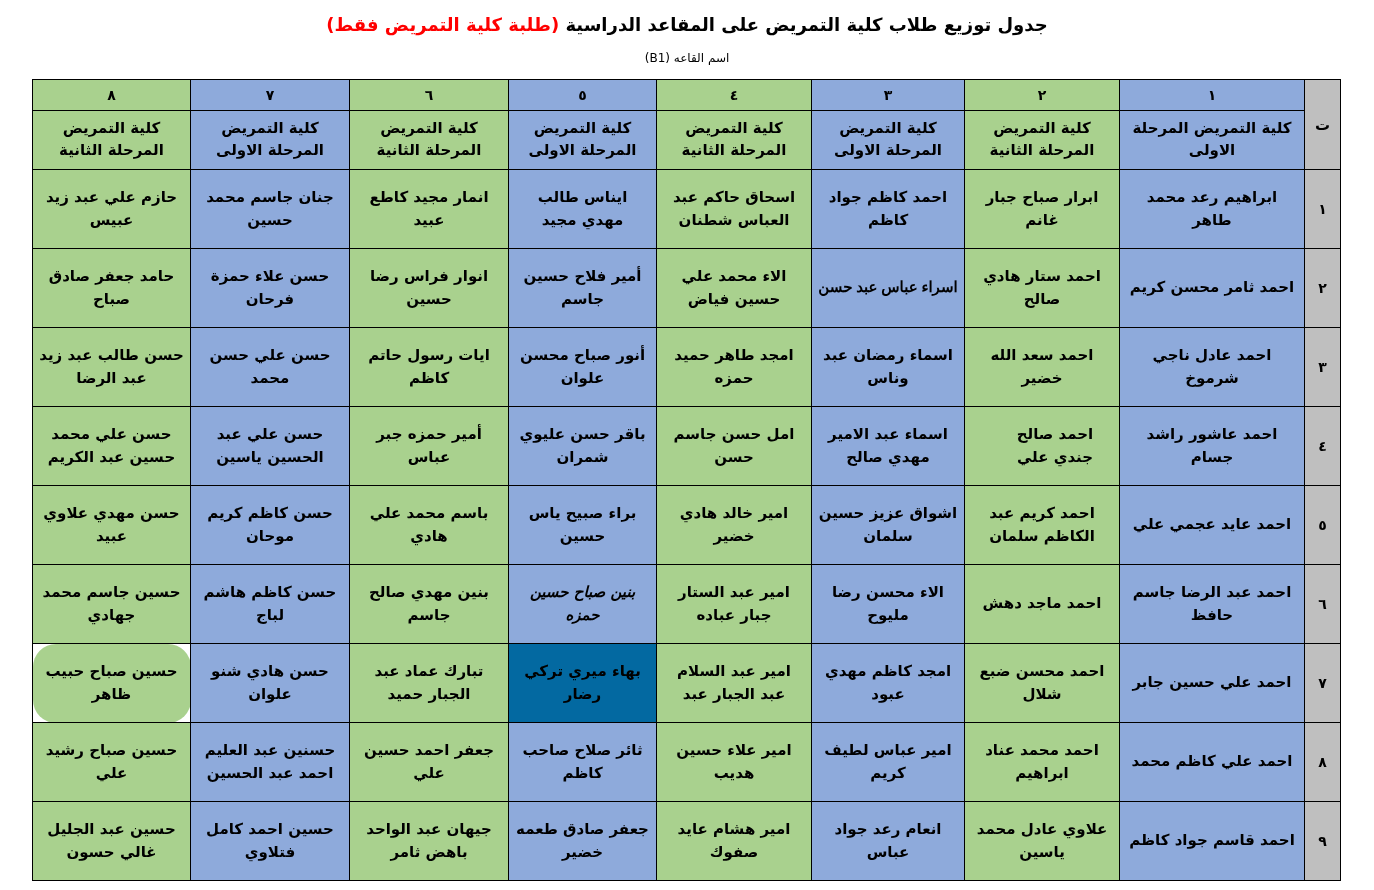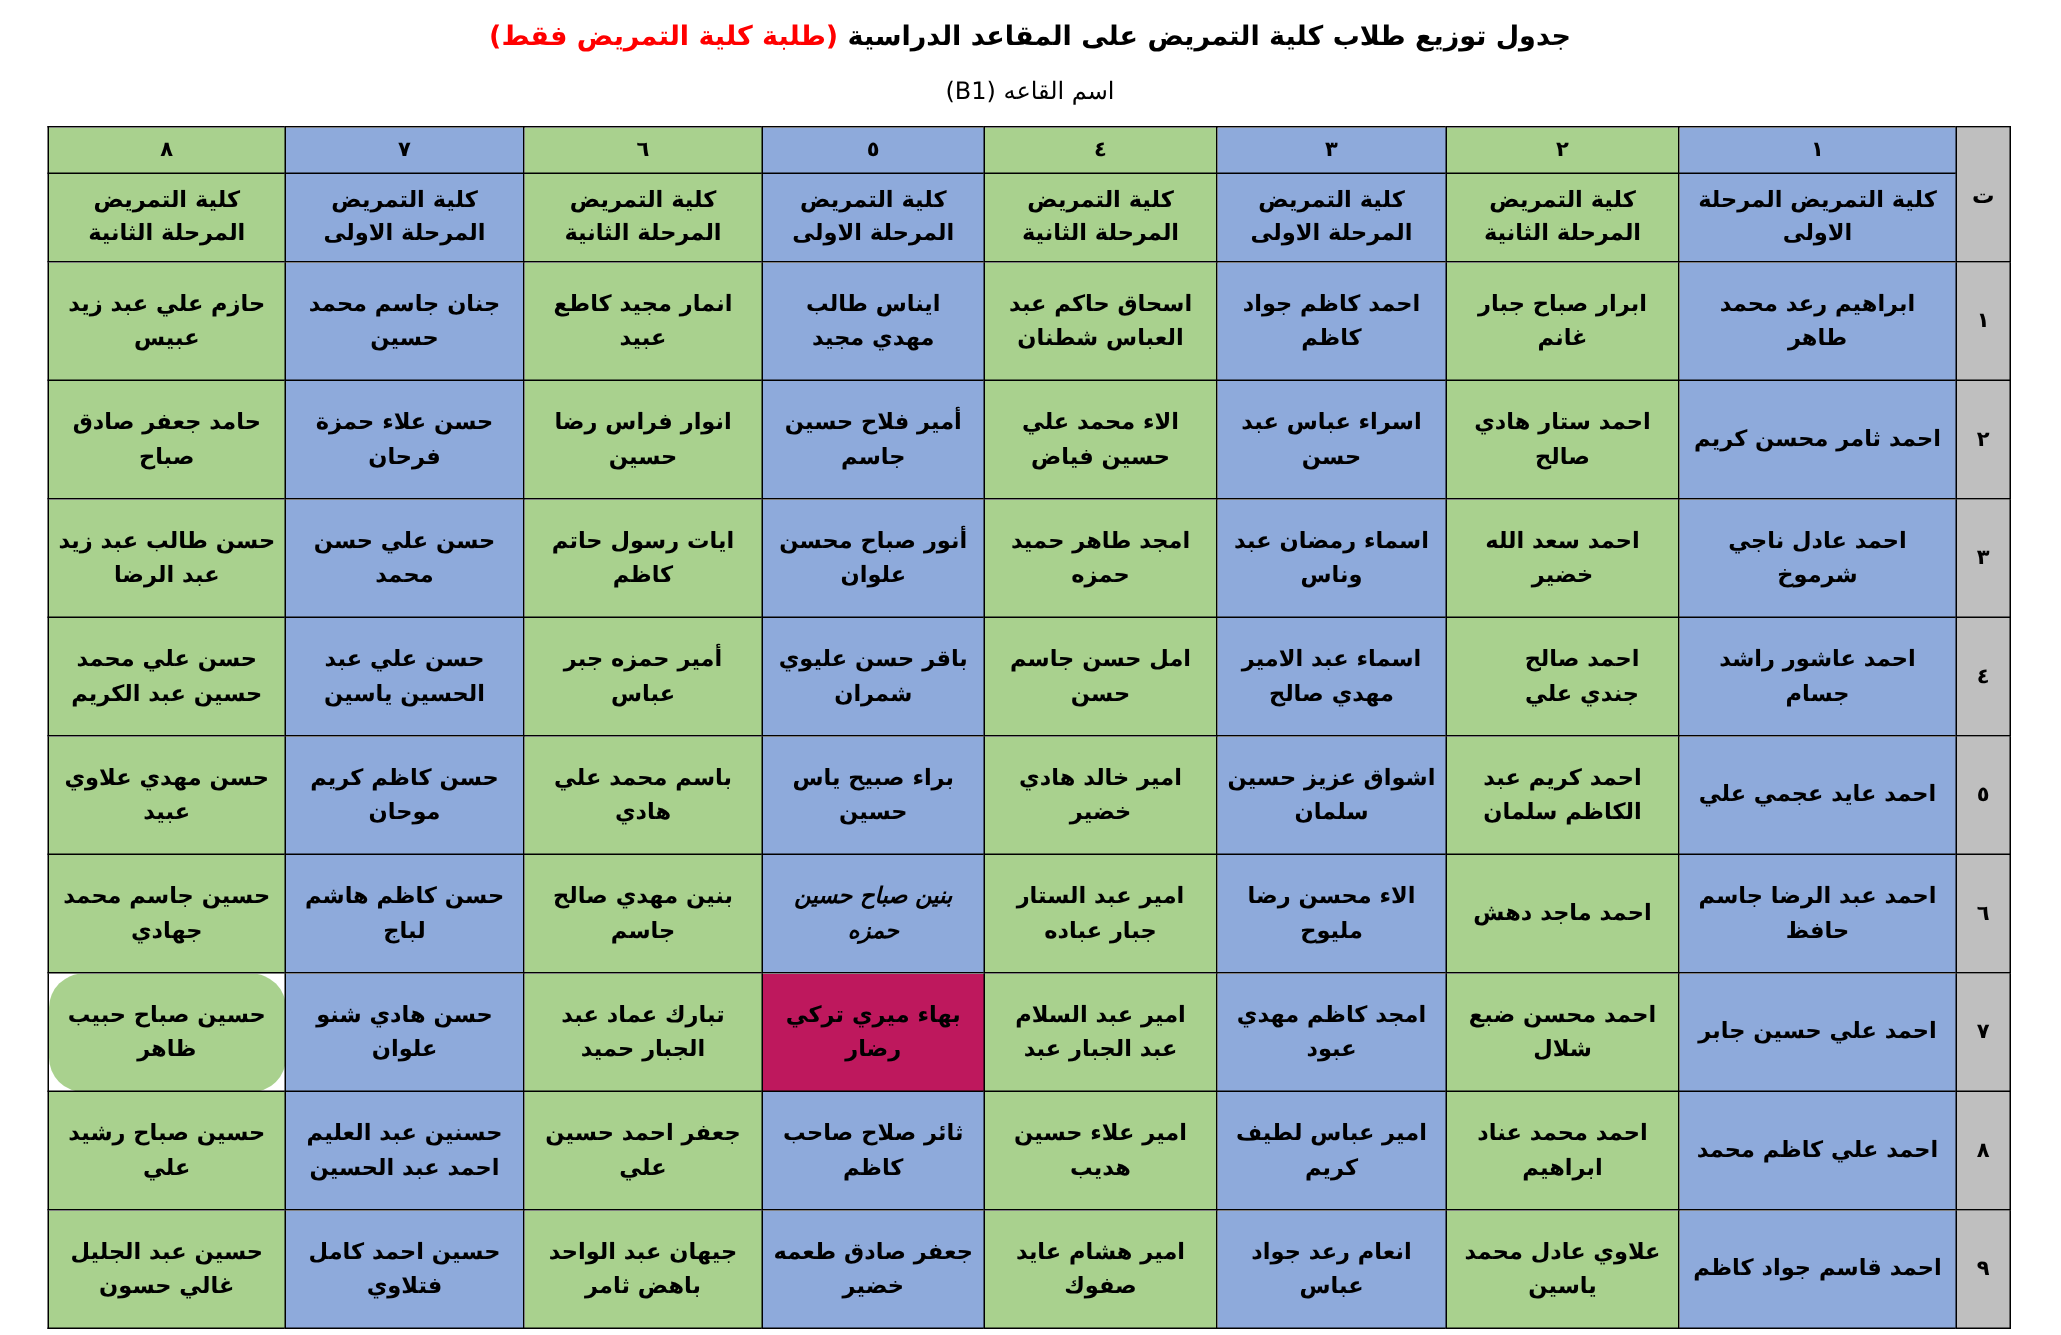--- a/index.html
+++ b/index.html
@@ -23,21 +23,21 @@
   .main-title {
     font-size: 18px;
     font-weight: bold;
     color: #000000;
   }
   .main-title .highlight {
     color: #FF0000;
   }
   .subtitle {
     text-align: center;
-    font-size: 16px;
+    font-size: 12px;
     color: #000000;
     margin-top: 16px;
   }
   table.seating {
     border-collapse: collapse;
     margin: 14px 33px 0 33px;
     table-layout: fixed;
     width: 1308px;
   }
   table.seating td, table.seating th {
@@ -128,21 +128,21 @@
           <td class="student-cell" style="background: rgb(169, 209, 142);">اسحاق حاكم عبد العباس شطنان</td>
           <td class="student-cell" style="background: rgb(142, 170, 219);">ايناس طالب مهدي مجيد</td>
           <td class="student-cell" style="background: rgb(169, 209, 142);">انمار مجيد كاطع عبيد</td>
           <td class="student-cell" style="background: rgb(142, 170, 219);">جنان جاسم محمد حسين</td>
           <td class="student-cell" style="background: rgb(169, 209, 142);">حازم علي عبد زيد عبيس</td>
         </tr>
         <tr>
           <td class="rownum-cell" style="background: rgb(191, 191, 191);">٢</td>
           <td class="student-cell" style="background: rgb(142, 170, 219);">احمد ثامر محسن كريم</td>
           <td class="student-cell" style="background: rgb(169, 209, 142);">احمد ستار هادي صالح</td>
-          <td class="student-cell" style="background: rgb(142, 170, 219);">اسراء عباس عبد حسن</td>
+          <td class="student-cell" style="background: rgb(142, 170, 219); font-family: Liberation Serif, serif;">اسراء عباس عبد حسن</td>
           <td class="student-cell" style="background: rgb(169, 209, 142);">الاء محمد علي حسين فياض</td>
           <td class="student-cell" style="background: rgb(142, 170, 219);">أمير فلاح حسين جاسم</td>
           <td class="student-cell" style="background: rgb(169, 209, 142);">انوار فراس رضا حسين</td>
           <td class="student-cell" style="background: rgb(142, 170, 219);">حسن علاء حمزة فرحان</td>
           <td class="student-cell" style="background: rgb(169, 209, 142);">حامد جعفر صادق صباح</td>
         </tr>
         <tr>
           <td class="rownum-cell" style="background: rgb(191, 191, 191);">٣</td>
           <td class="student-cell" style="background: rgb(142, 170, 219);">احمد عادل ناجي شرموخ</td>
           <td class="student-cell" style="background: rgb(169, 209, 142);">احمد سعد الله خضير</td>
@@ -185,21 +185,21 @@
           <td class="student-cell" style="background: rgb(169, 209, 142);">بنين مهدي صالح جاسم</td>
           <td class="student-cell" style="background: rgb(142, 170, 219);">حسن كاظم هاشم لباج</td>
           <td class="student-cell" style="background: rgb(169, 209, 142);">حسين جاسم محمد جهادي</td>
         </tr>
         <tr>
           <td class="rownum-cell" style="background: rgb(191, 191, 191);">٧</td>
           <td class="student-cell" style="background: rgb(142, 170, 219);">احمد علي حسين جابر</td>
           <td class="student-cell" style="background: rgb(169, 209, 142);">احمد محسن ضبع شلال</td>
           <td class="student-cell" style="background: rgb(142, 170, 219);">امجد كاظم مهدي عبود</td>
           <td class="student-cell" style="background: rgb(169, 209, 142);">امير عبد السلام عبد الجبار عبد</td>
-          <td class="student-cell" style="background: #be185d; margin-left: 24px;">بهاء ميري تركي رضار</td>
+          <td class="student-cell" style="background: #0369a1; margin-left: 24px;">بهاء ميري تركي رضار</td>
           <td class="student-cell" style="background: rgb(169, 209, 142);">تبارك عماد عبد الجبار حميد</td>
           <td class="student-cell" style="background: rgb(142, 170, 219);">حسن هادي شنو علوان</td>
           <td class="student-cell" style="background: rgb(169, 209, 142); border-radius: 23px;">حسين صباح حبيب ظاهر</td>
         </tr>
         <tr>
           <td class="rownum-cell" style="background: rgb(191, 191, 191);">٨</td>
           <td class="student-cell" style="background: rgb(142, 170, 219);">احمد علي كاظم محمد</td>
           <td class="student-cell" style="background: rgb(169, 209, 142);">احمد محمد عناد ابراهيم</td>
           <td class="student-cell" style="background: rgb(142, 170, 219);">امير عباس لطيف كريم</td>
           <td class="student-cell" style="background: rgb(169, 209, 142);">امير علاء حسين هديب</td>

